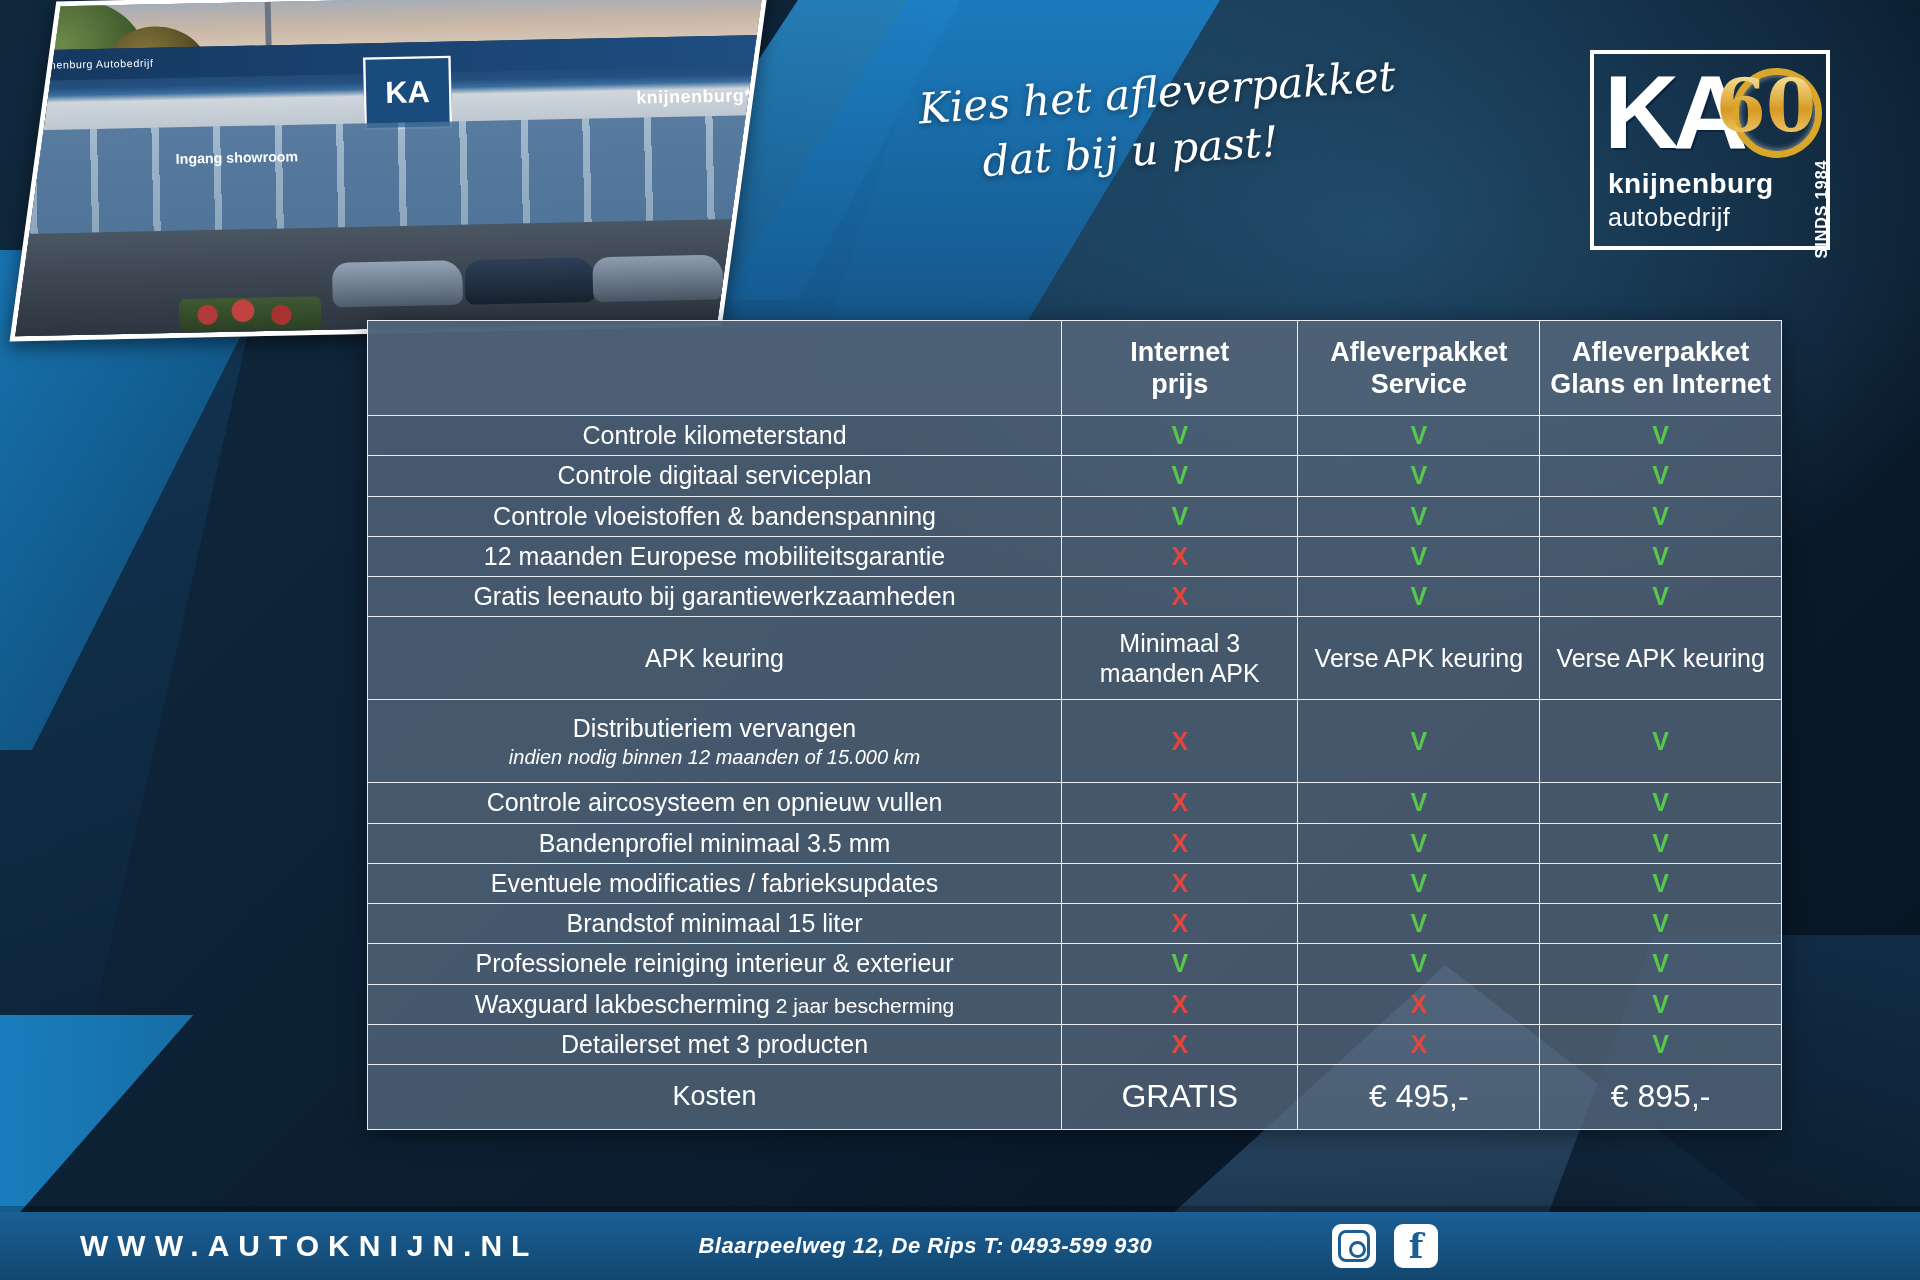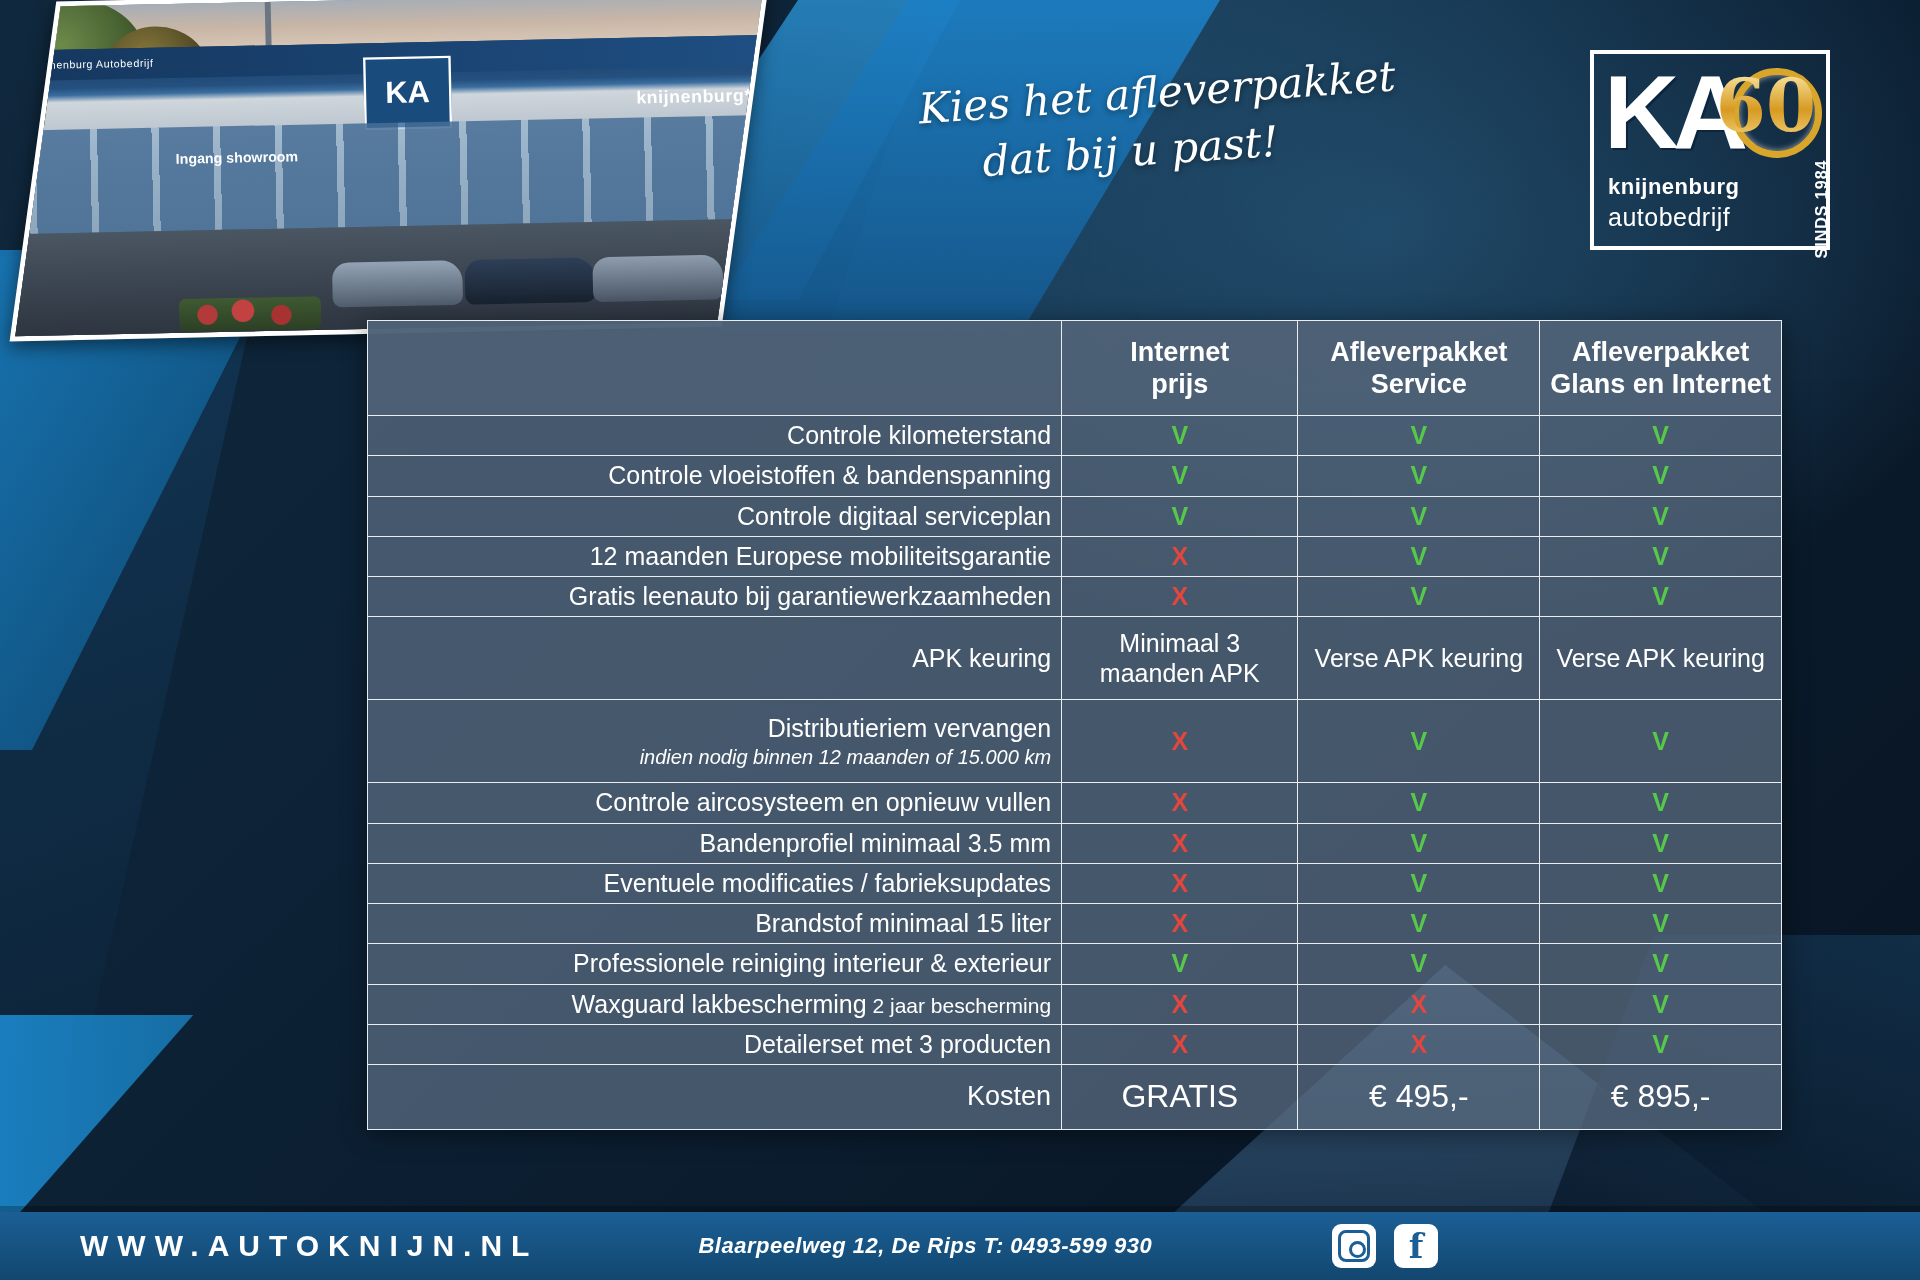--- a/index.html
+++ b/index.html
@@ -189,21 +189,21 @@
     background-clip: text;
     -webkit-text-fill-color: transparent;
   }
   .logo-circle {
     position:absolute; top: 14px; right: 4px; width: 76px; height: 76px;
     border: 7px solid #d9a62c; border-radius: 50%;
     box-shadow: inset 0 0 6px rgba(255,255,255,.6);
   }
   .logo-name {
     position:absolute; bottom: 46px; left: 14px;
-    color:#fff; font-size: 22px; font-weight: bold; letter-spacing:.5px;
+    color:#fff; font-size: 28px; font-weight: bold; letter-spacing:.5px;
   }
   .logo-sub {
     position:absolute; bottom: 14px; left: 14px;
     color:#fff; font-size: 25px; letter-spacing:.5px;
   }
   .logo-sinds {
     position:absolute; right: -46px; bottom: 28px;
     color:#fff; font-size: 16px; font-weight: bold; letter-spacing: 1px;
     transform: rotate(-90deg); transform-origin: center;
   }
@@ -230,21 +230,21 @@
   table.pkg thead th {
     background: rgba(78,96,117,0.85);
     font-weight: bold;
     font-size: 27px;
     line-height: 1.2;
     text-align: center;
     height: 86px;
   }
   thead th.blank { border-left: 1px solid #e9eef3; }
   td.feat {
-    text-align: right;
+    text-align: center;
     width: 712px;
     line-height: 1.25;
   }
   td.mark {
     text-align: center;
     width: 225px;
     font-size: 30px;
     font-weight: bold;
   }
   td.mark.txt { font-size: 25px; font-weight: normal; line-height: 1.22; }
@@ -393,27 +393,27 @@
         </tr>
       </thead>
       <tbody id="tbody">
           <tr>
             <td class="feat"><span>Controle kilometerstand</span></td>
             <td class="mark"><span class="yes">V</span></td>
             <td class="mark"><span class="yes">V</span></td>
             <td class="mark"><span class="yes">V</span></td>
           </tr>
           <tr>
+            <td class="feat"><span>Controle digitaal serviceplan</span></td>
+            <td class="mark"><span class="yes">V</span></td>
+            <td class="mark"><span class="yes">V</span></td>
+            <td class="mark"><span class="yes">V</span></td>
+          </tr>
+          <tr>
             <td class="feat"><span>Controle vloeistoffen &amp; bandenspanning</span></td>
-            <td class="mark"><span class="yes">V</span></td>
-            <td class="mark"><span class="yes">V</span></td>
-            <td class="mark"><span class="yes">V</span></td>
-          </tr>
-          <tr>
-            <td class="feat"><span>Controle digitaal serviceplan</span></td>
             <td class="mark"><span class="yes">V</span></td>
             <td class="mark"><span class="yes">V</span></td>
             <td class="mark"><span class="yes">V</span></td>
           </tr>
           <tr>
             <td class="feat"><span>12 maanden Europese mobiliteitsgarantie</span></td>
             <td class="mark"><span class="no">X</span></td>
             <td class="mark"><span class="yes">V</span></td>
             <td class="mark"><span class="yes">V</span></td>
           </tr>

